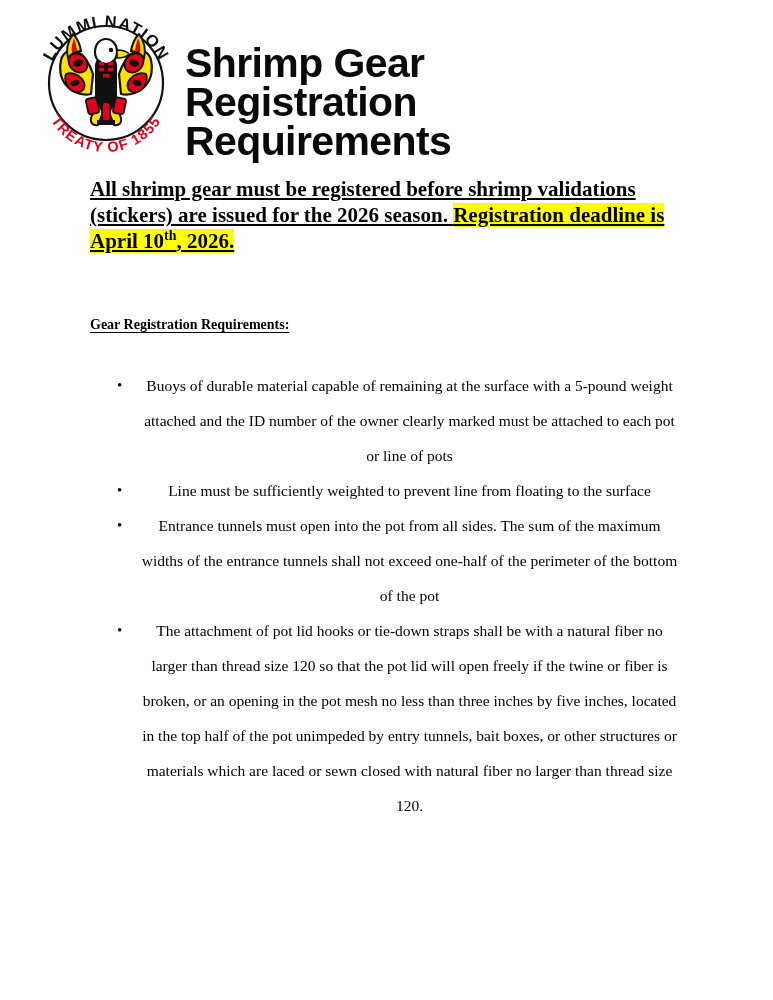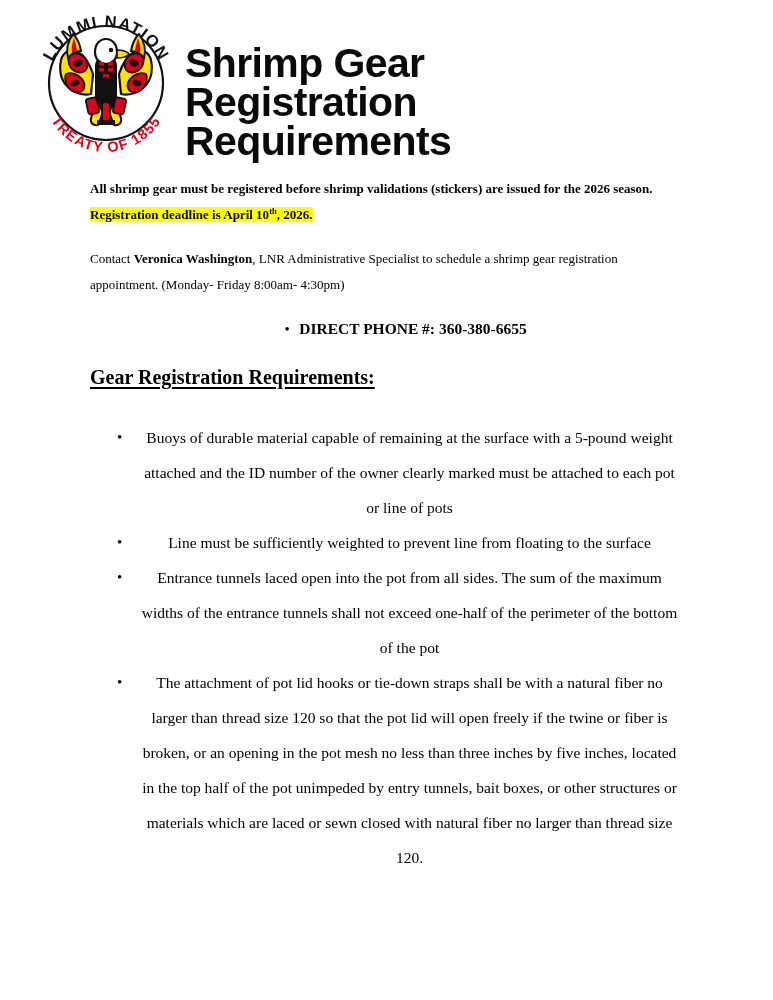--- a/index.html
+++ b/index.html
@@ -49,23 +49,24 @@
   
   .doc-body {
     position: absolute;
     left: 90px;
     top: 176px;
     width: 592px;
   }
 
   p.para {
     margin: 0 0 0 0;
-    font-size: 13px;
+    font-size: 21px;
     line-height: 26px;
     text-align: left;
+    text-decoration: underline;
   }
   .gap-sm { height: 12px; }
   .gap-md { height: 18px; }
   .gap-lg { height: 22px; }
 
   .b { font-weight: bold; }
 
   .hl {
     background-color: #ffff00;
     font-weight: bold;
@@ -85,21 +86,21 @@
   }
   .phone-line .bullet-glyph {
     display: inline-block;
     width: 24px;
     font-weight: normal;
     font-size: 15px;
   }
 
   h2.section-head {
     margin: 0;
-    font-size: 20px;
+    font-size: 14px;
     line-height: 26px;
     font-weight: bold;
     text-decoration: underline;
     text-underline-offset: 3px;
   }
 
   ul.bullets {
     list-style: none;
     margin: 0;
     padding: 0;
@@ -196,34 +197,32 @@
 </div>
 
 <div class="doc-body">
 
   <p class="para">
     <span class="b">All shrimp gear must be registered before shrimp validations (stickers) are issued for the 2026 season. </span><span class="hl"><span>Registration deadline is April 10</span><sup>th</sup><span>, 2026.</span></span>
   </p>
 
   <div class="gap-md"></div>
 
-  <p class="para"><span>Contact </span><span class="b">Veronica Washington</span><span>, LNR Administrative Specialist to schedule a shrimp gear registration appointment. (Monday- Friday 8:00am- 4:30pm)</span></p>
 
   <div class="gap-md"></div>
 
-  <div class="phone-line"><span class="bullet-glyph">•</span><span>DIRECT PHONE #: 360-380-6655</span></div>
 
   <div class="gap-lg"></div>
 
   <h2 class="section-head">Gear Registration Requirements:</h2>
 
   <div class="gap-md"></div>
 
 
   <div class="gap-sm"></div>
 
   <ul class="bullets">
     <li>Buoys of durable material capable of remaining at the surface with a 5-pound weight attached and the ID number of the owner clearly marked must be attached to each pot or line of pots</li>
     <li>Line must be sufficiently weighted to prevent line from floating to the surface</li>
-    <li>Entrance tunnels laced open into the pot from all sides. The sum of the maximum widths of the entrance tunnels shall not exceed one-half of the perimeter of the bottom of the pot</li>
+    <li>Entrance tunnels must open into the pot from all sides. The sum of the maximum widths of the entrance tunnels shall not exceed one-half of the perimeter of the bottom of the pot</li>
     <li>The attachment of pot lid hooks or tie-down straps shall be with a natural fiber no larger than thread size 120 so that the pot lid will open freely if the twine or fiber is broken, or an opening in the pot mesh no less than three inches  by five inches, located in the top half of the pot unimpeded by entry tunnels, bait boxes, or other structures or materials which are laced or sewn closed with natural fiber no larger than thread size 120.</li>
   </ul>
 </div>
 
 </body></html>

